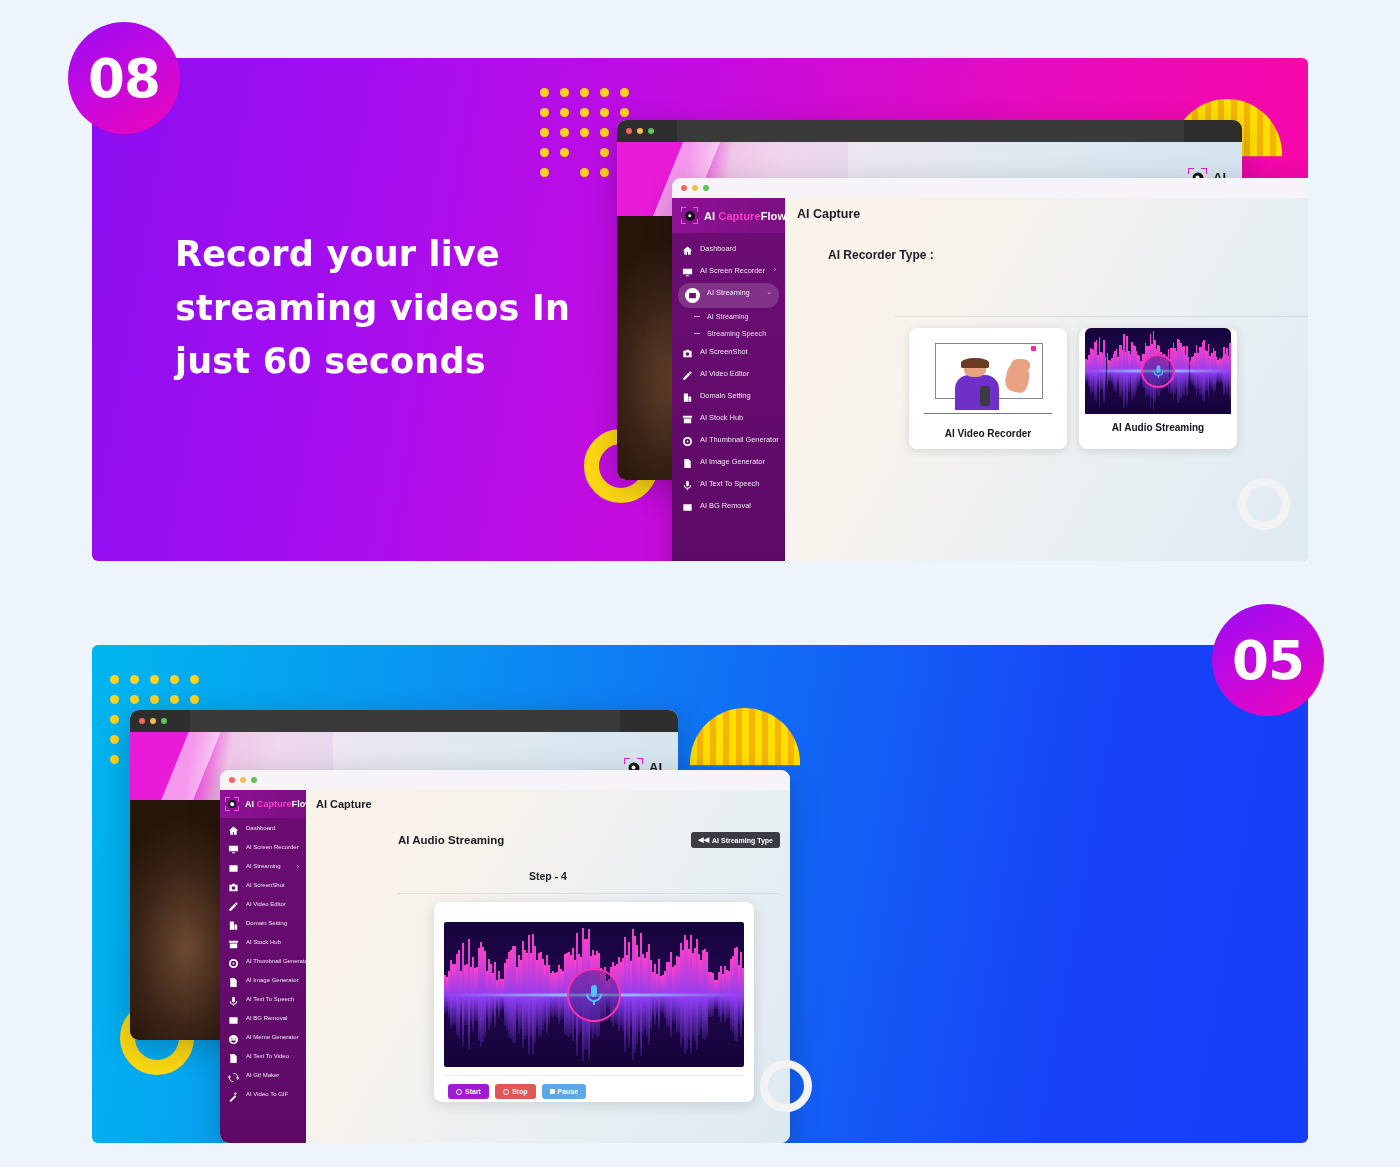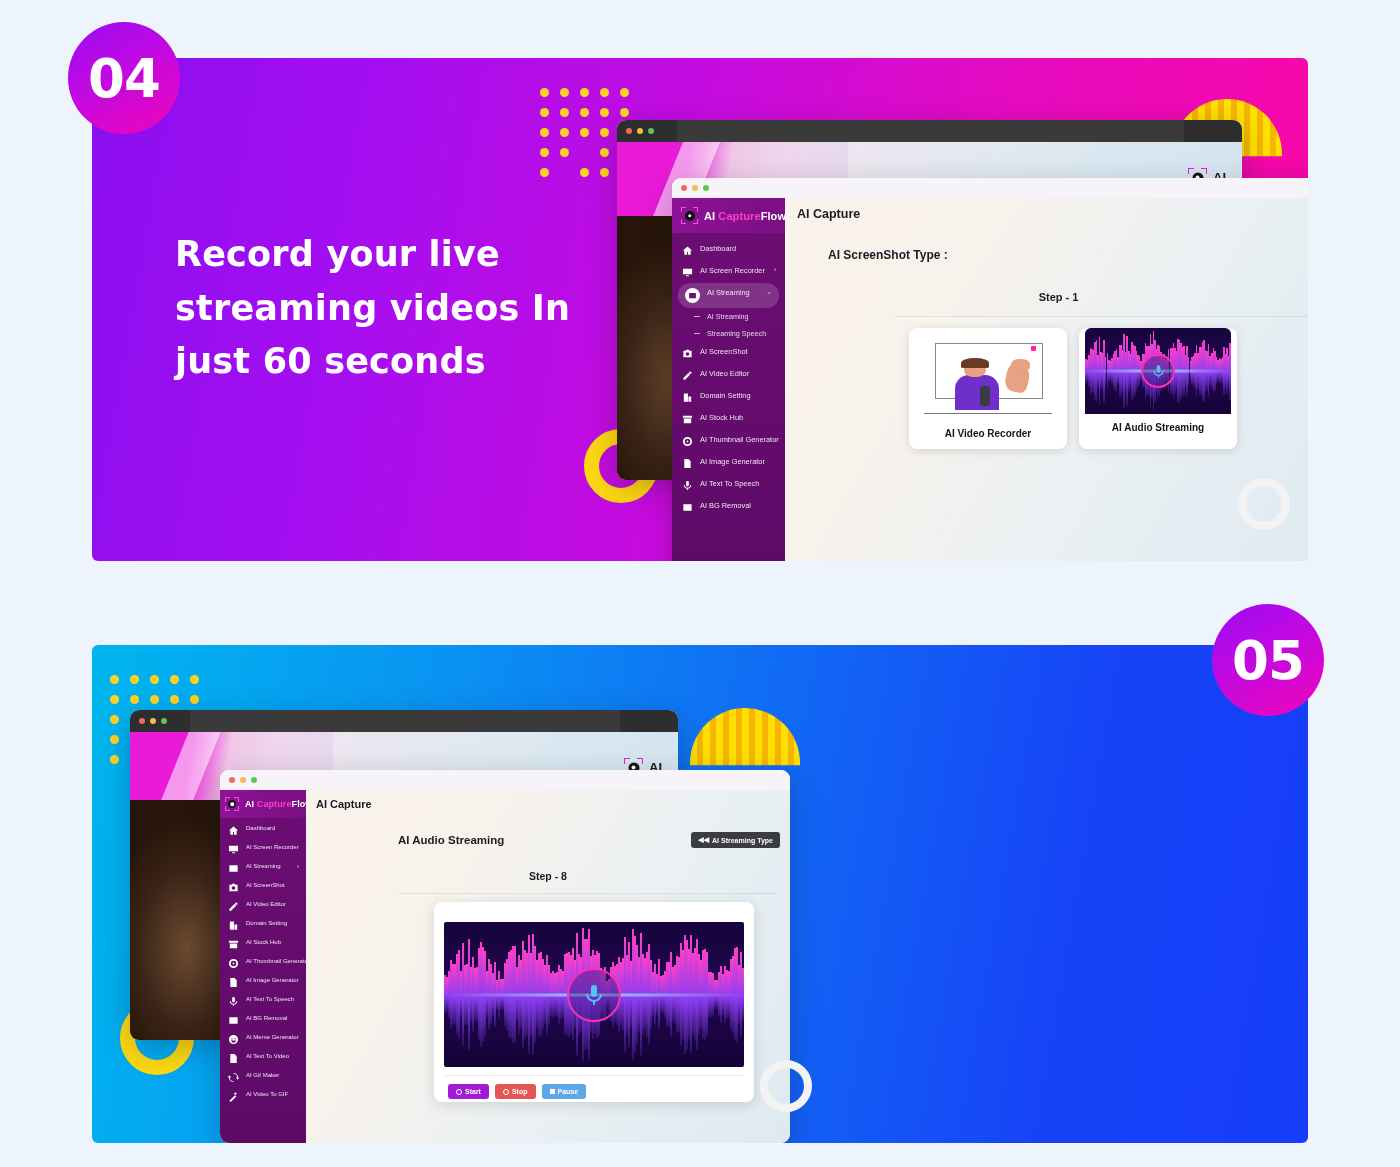--- a/index.html
+++ b/index.html
@@ -336,22 +336,21 @@
                       <path d="M3 5h18v14H3z m3 10l4-5 3 4 2-2 4 3z"></path>
                     </svg>
                   </span>
                 <span class="lbl">AI BG Removal</span>
               </div>
             </div>
           </nav>
 
           <section class="content">
             <div class="content-title" style="left:12px; top:9px; font-size:12.5px;">AI Capture</div>
-            <div class="section-head" style="left:43px; top:50px; font-size:12px;">AI ScreenShot Type :</div>
-            <div class="step-lbl" style="left:0; right:0; top:93px; font-size:11px;">Step - 1</div>
+            <div class="section-head" style="left:43px; top:50px; font-size:12px;">AI Recorder Type :</div>
             <div class="divider" style="left:110px; right:14px; top:118px;"></div>
 
             <div class="cards" style="left:124px; top:130px;">
 
               <div class="scard" style="width:158px;">
                 <div class="thumb vthumb" style="width:146px; height:86px;">
                   <div class="vframe"></div>
                   <div class="vdot"></div>
                   <div class="vperson">
                     <div class="vbody"></div>
@@ -500,21 +499,21 @@
         <i style="left: 20px; top: 60px;"></i>
         <i style="left: 60px; top: 60px;"></i>
         <i style="left: 80px; top: 60px;"></i>
         <i style="left: 0px; top: 80px;"></i>
         <i style="left: 40px; top: 80px;"></i>
         <i style="left: 60px; top: 80px;"></i>
       </div>
   </div>
 
   <div class="badge" id="badge-04">
-    <span>04</span>
+    <span>08</span>
   </div>
   <h2 class="headline" id="headline-04">Record your live streaming videos In just 60 seconds</h2>
 
   <div class="panel" id="panel-05">
     <div class="panel-clip">
 
       <div class="stripe-arc" style="left:598px; top:63px; clip-path:polygon(0 0,100% 0,100% 52%,0 52%);"></div>
 
       <div class="ring-yellow" style="left:28px; top:356px;"></div>
 
@@ -699,21 +698,21 @@
 
           <section class="content">
             <div class="content-title" style="left:10px; top:8px; font-size:11px;">AI Capture</div>
             <div class="section-head" style="left:92px; top:44px; font-size:11.5px;">AI Audio Streaming</div>
 
             <div class="pill" style="right:10px; top:42px;">
               <span style="font-size:7px;">◀◀</span>
               <span>AI Streaming Type</span>
             </div>
 
-            <div class="step-lbl" style="left:0; right:0; top:80px; font-size:10.5px;">Step - 8</div>
+            <div class="step-lbl" style="left:0; right:0; top:80px; font-size:10.5px;">Step - 4</div>
             <div class="divider" style="left:92px; right:12px; top:103px;"></div>
 
             <div class="player" style="left:128px; top:112px; width:320px; height:200px;">
               <div class="wave" style="position:absolute; left:10px; top:20px; width:300px; height:145px; border-radius:2px;">
                 <div class="bars" id="wave-bars-2">
                     <i style="left: 0px; height: 27.2433%; bottom: 36.3783%;"></i>
                     <i style="left: 2px; height: 24.0795%; bottom: 37.9603%;"></i>
                     <i style="left: 4px; height: 32.5069%; bottom: 33.7466%;"></i>
                     <i style="left: 6px; height: 47.3931%; bottom: 26.3034%;"></i>
                     <i style="left: 8px; height: 42.6114%; bottom: 28.6943%;"></i>

